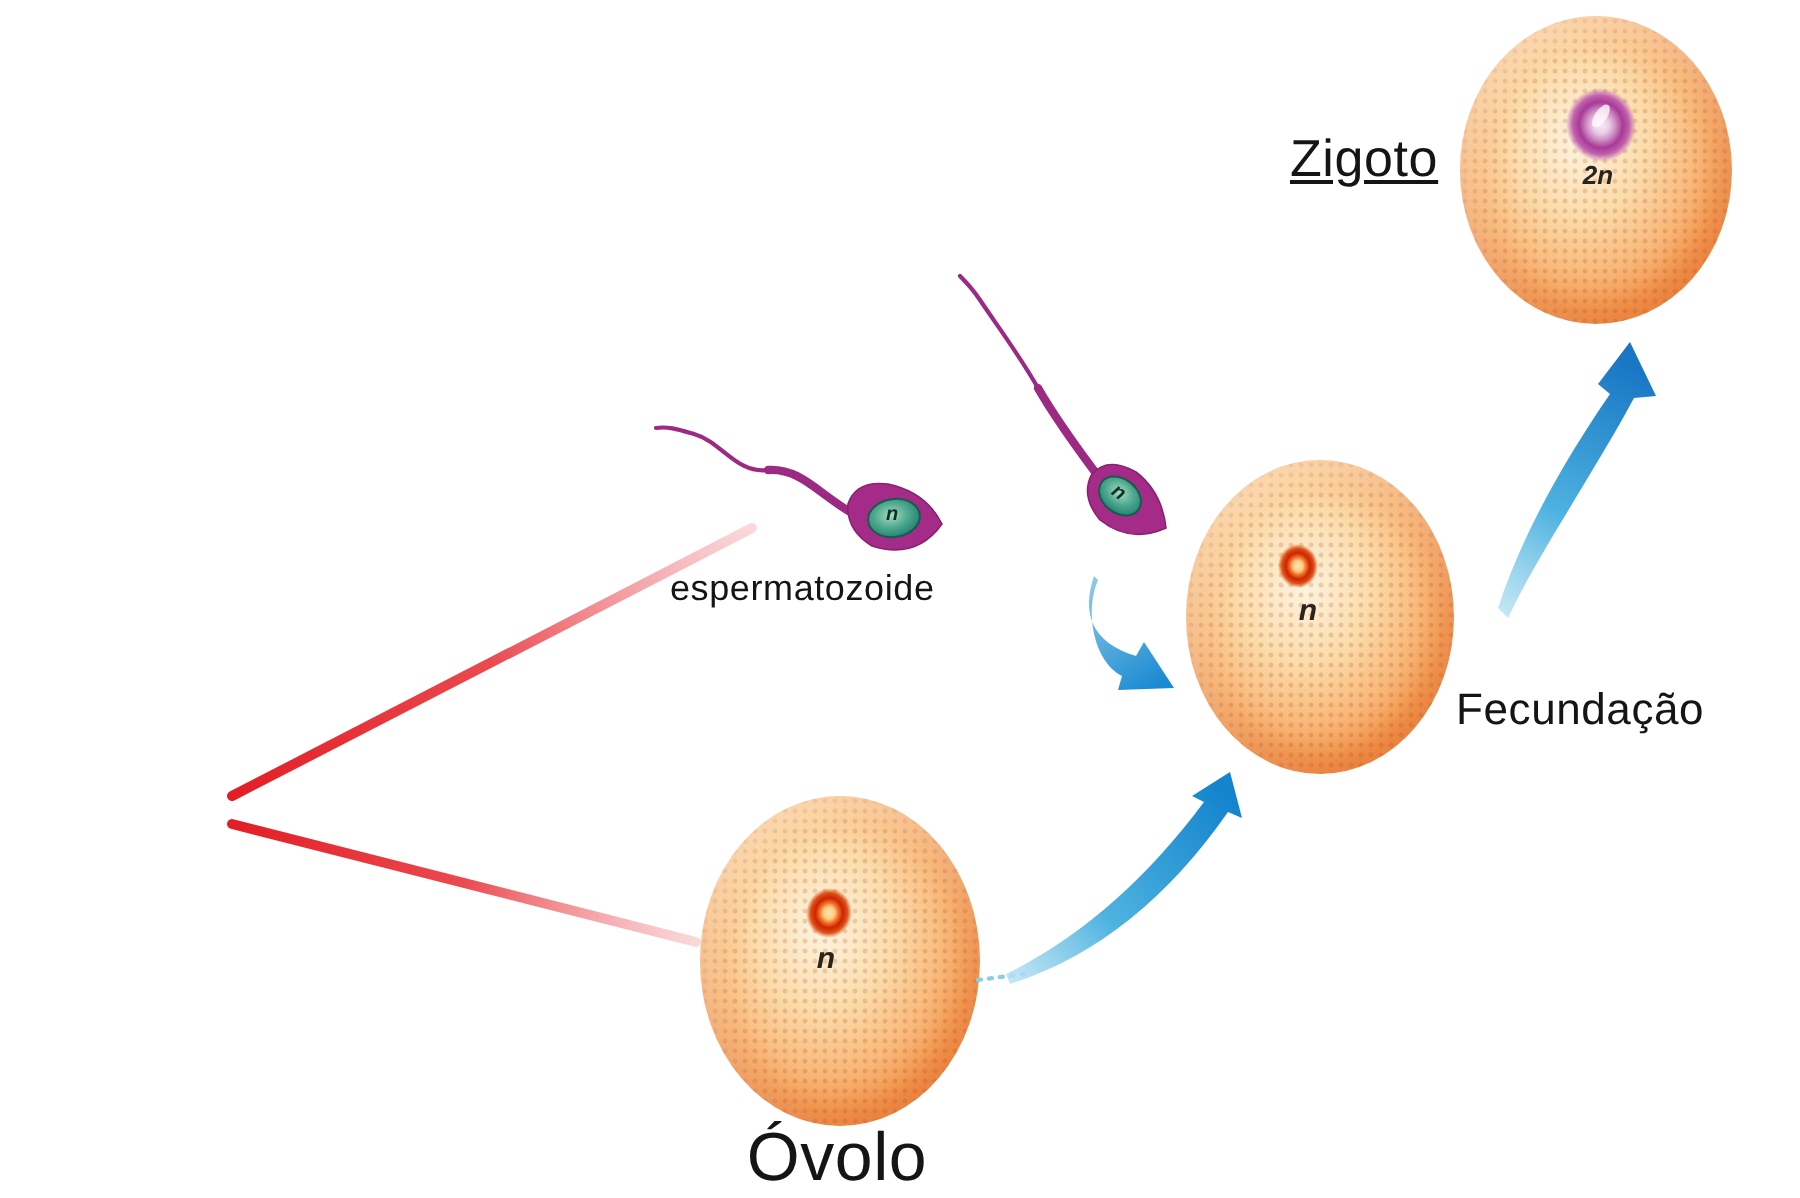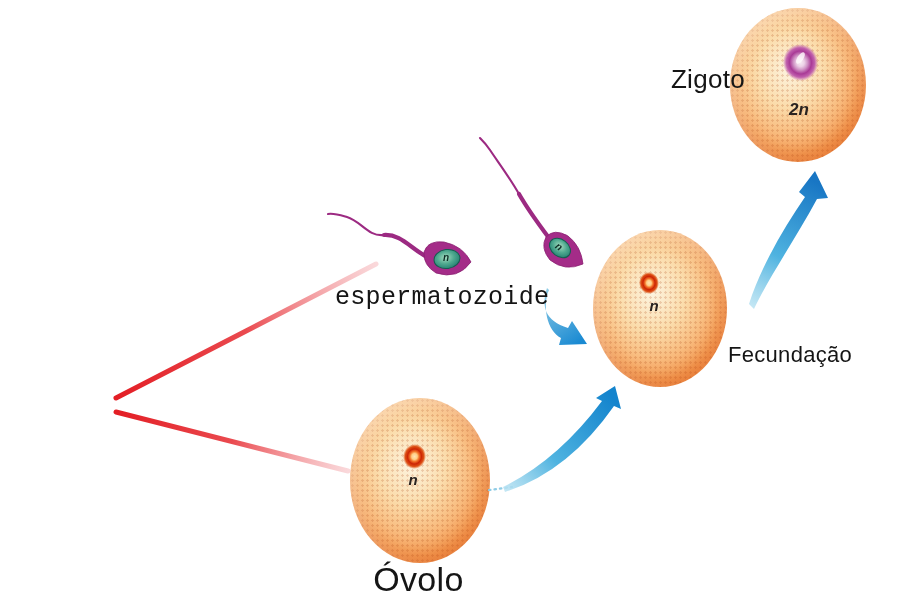--- a/index.html
+++ b/index.html
@@ -112,22 +112,22 @@
     <g>
       <path d="M 549 238 C 537 222 527 208 519 194" stroke="#9c2a82" stroke-width="4.2" stroke-linecap="round" fill="none"></path>
       <path d="M 519 194 C 510 178 498 162 490 150 C 486 144 483 141 480 138" stroke="#9c2a82" stroke-width="2.1" stroke-linecap="round" fill="none"></path>
       <path d="M 583 264 Q 581 246 568 236 Q 554 228 546 237 Q 540 248 550 260 Q 565 272 583 264 Z" fill="#a42c88" stroke="#8a2071" stroke-width="0.8"></path>
       <ellipse cx="560" cy="248" rx="11.5" ry="8.5" transform="rotate(38 560 248)" fill="url(#teal)" stroke="#155c4f" stroke-width="1"></ellipse>
     </g>
   </svg>
 
   <span class="ploidy" style="left:400px;top:471px;width:26px;font-size:15px;">n</span>
   <span class="ploidy" style="left:641px;top:297px;width:26px;font-size:15px;">n</span>
-  <span class="ploidy" style="left:779px;top:100px;width:40px;font-size:17px;">2n</span>
+  <span class="ploidy" style="left:779px;top:80px;width:40px;font-size:13px;">2n</span>
   <span class="ploidy-sm" style="left:443px;top:252px;font-size:10px;">n</span>
   <span class="ploidy-sm" style="left:556px;top:241px;font-size:10px;transform:rotate(36deg);">n</span>
 
-  <div class="lbl" style="left:335px;top:285px;font-size:25px;font-family:Liberation Mono, monospace;">espermatozoide</div>
+  <div class="lbl" style="left:335px;top:285px;font-size:18px;">espermatozoide</div>
   <div class="lbl" style="left:356px;top:562px;width:125px;text-align:center;font-size:34px;">Óvolo</div>
   <div class="lbl" style="left:728px;top:343px;font-size:22px;">Fecundação</div>
-  <div class="lbl" style="left:645px;top:66px;width:100px;text-align:right;font-size:26px;">Zigoto</div>
+  <div class="lbl" style="left:645px;top:66px;width:100px;text-align:left;font-size:26px;text-decoration:underline;">Zigoto</div>
 
 </div>
 
 </body></html>

